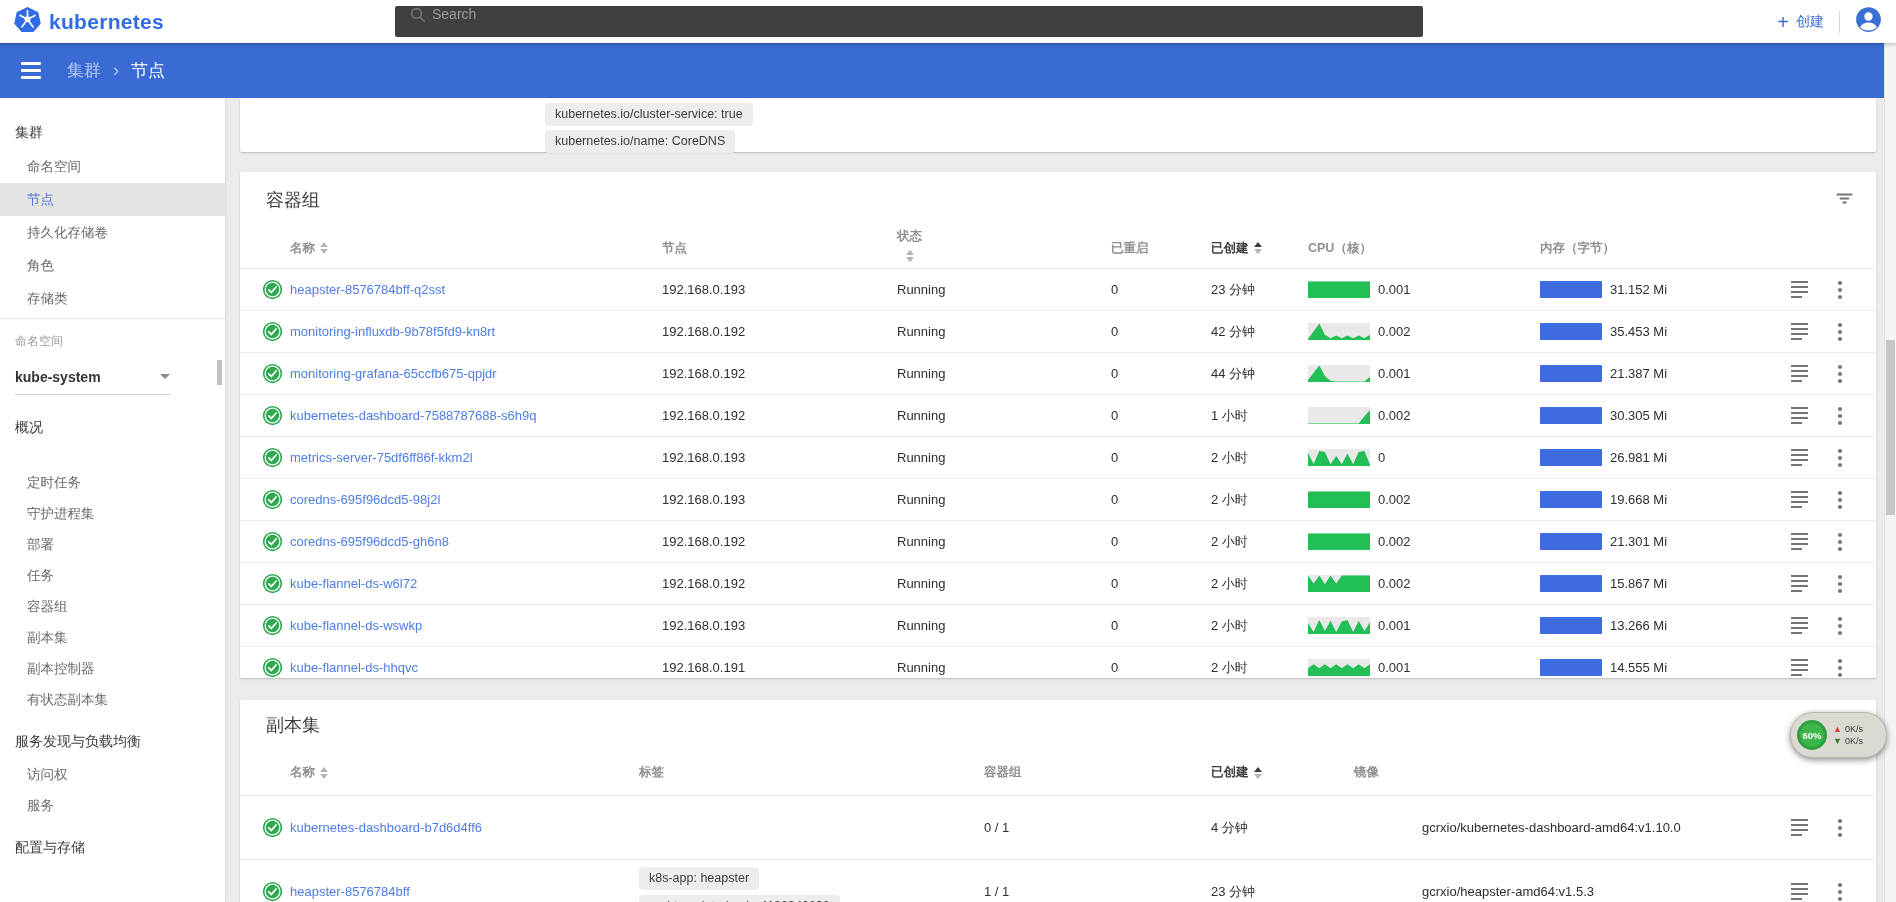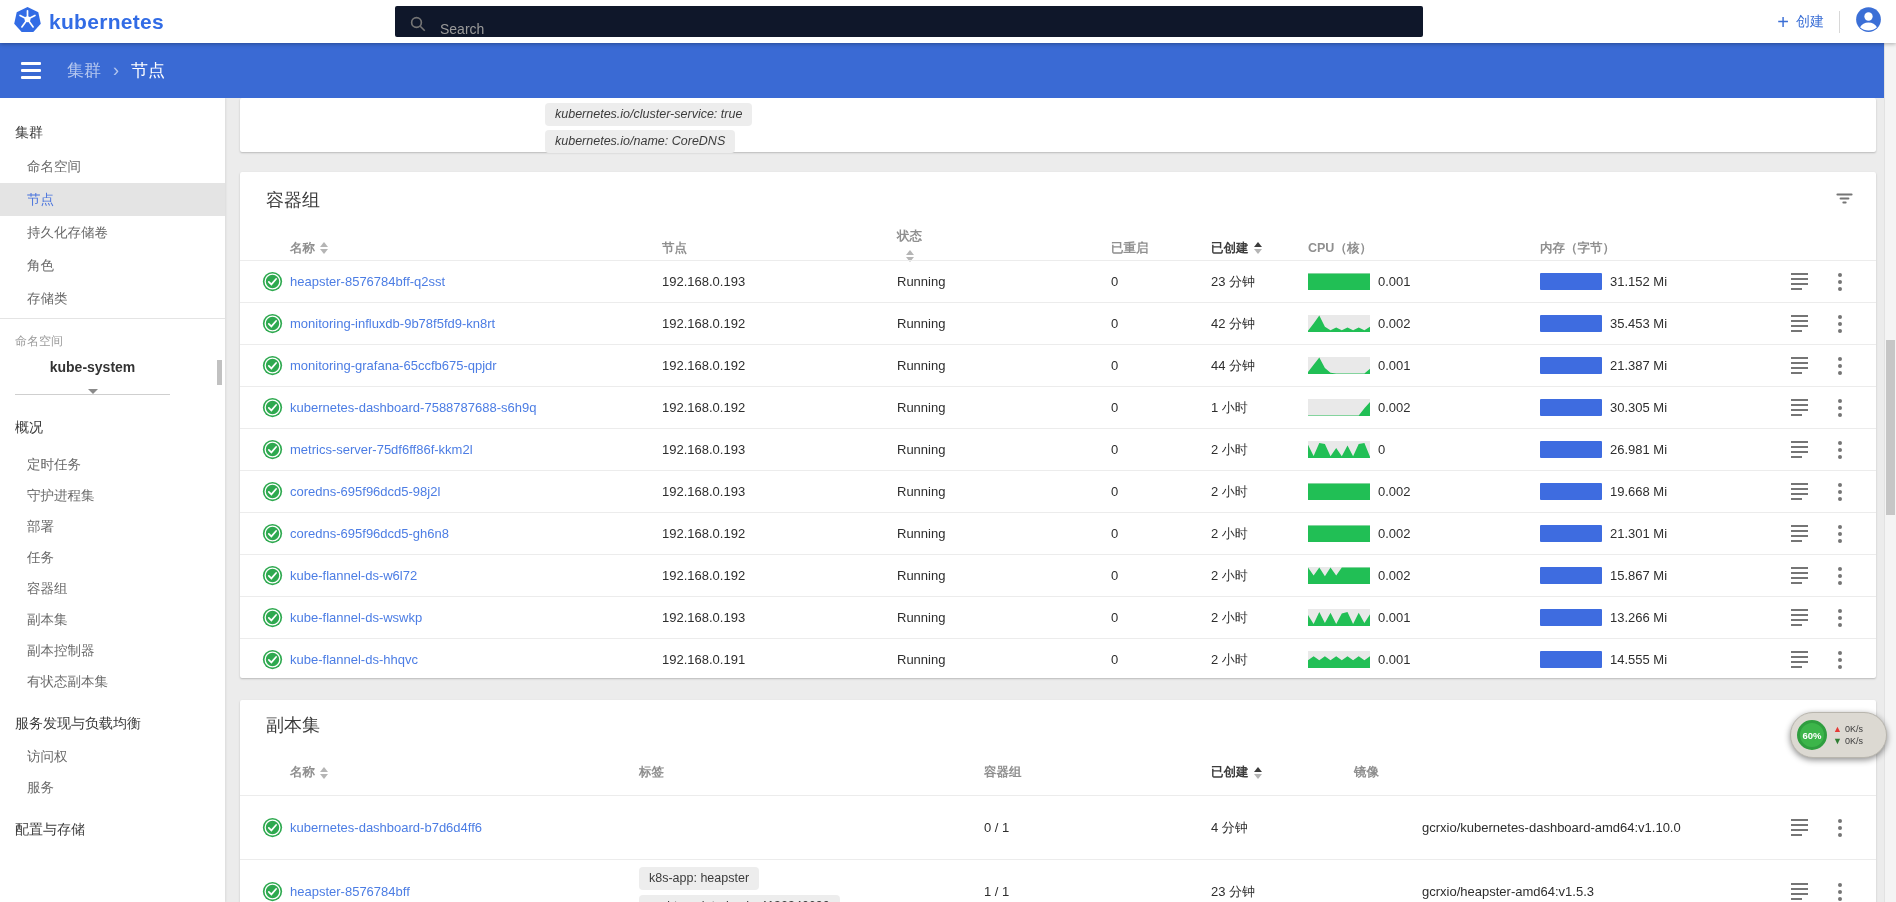--- a/index.html
+++ b/index.html
@@ -4,22 +4,22 @@
 <style>
   html,body{margin:0;padding:0;}
   .page{position:relative;width:1896px;height:902px;overflow:hidden;background:#ececec;
         font-family:"Liberation Sans","DejaVu Sans",sans-serif;-webkit-font-smoothing:antialiased;}
 
   
   .topbar{position:absolute;top:0;left:0;width:100%;height:43px;background:#fff;
           box-shadow:0 1px 4px rgba(0,0,0,.3);z-index:30;}
   .brand{position:absolute;left:14px;top:0;height:43px;display:flex;align-items:center;gap:8px;}
   .brand .logo-text{font-size:21px;font-weight:bold;color:#326ce5;letter-spacing:.3px;}
-  .search{position:absolute;left:395px;top:6px;width:1028px;height:31px;background:#0f172a;
-          border-radius:2px;display:flex;align-items:flex-end;padding-left:14px;gap:13px;box-sizing:border-box;cursor:text;}
+  .search{position:absolute;left:395px;top:6px;width:1028px;height:31px;background:#404040;
+          border-radius:2px;display:flex;align-items:flex-start;padding-left:14px;gap:5px;box-sizing:border-box;cursor:text;}
   .search .ph{font-size:14px;color:#9a9a9a;}
   .top-actions{position:absolute;right:14px;top:0;height:43px;display:flex;align-items:center;gap:15px;}
   .create{display:flex;align-items:center;gap:7px;color:#3b6fd6;font-size:14px;cursor:pointer;}
   .create .plus{font-size:20px;line-height:20px;font-weight:400;}
   .vsep{width:1px;height:22px;background:#d8d8d8;}
 
   
   .bluebar{position:absolute;top:43px;left:0;width:100%;height:55px;background:#3a6ad4;
            display:flex;align-items:center;padding:0 21px;box-sizing:border-box;z-index:20;}
   .burger{display:flex;flex-direction:column;gap:4px;cursor:pointer;}
@@ -33,33 +33,33 @@
   .sidebar{position:absolute;left:0;top:98px;width:225px;height:804px;background:#fff;
            box-shadow:1px 0 2px rgba(0,0,0,.08);z-index:10;overflow:hidden;}
   .s-pad{height:16px;}
   .s-sec{height:36px;line-height:36px;padding-left:15px;font-size:14px;color:#3a3a3a;cursor:pointer;}
   .s-item{height:33px;line-height:33px;padding-left:27px;font-size:13.5px;color:#696969;cursor:pointer;}
   .s-item.sel{background:#e4e4e4;color:#4a74dd;}
   .s-item2{height:31px;line-height:31px;padding-left:27px;font-size:13.5px;color:#696969;cursor:pointer;}
   .s-div{border-top:1px solid #e4e4e4;margin-top:3px;}
   .s-nslabel{padding:14px 0 0 15px;font-size:12px;color:#9b9b9b;height:22px;box-sizing:content-box;}
   .s-select{margin:4px 15px 0 15px;width:155px;height:35px;display:flex;align-items:center;
-            justify-content:space-between;border-bottom:1px solid #cfcfcf;cursor:pointer;flex-direction:column;}
+            justify-content:space-between;border-bottom:1px solid #cfcfcf;cursor:pointer;}
   .s-select .val{font-size:14px;color:#333;font-weight:bold;}
   .caret{width:0;height:0;border-left:5px solid transparent;border-right:5px solid transparent;
          border-top:5px solid #8a8a8a;}
   .s-gap{height:14px;}
   .msec{margin-top:8px;}
-  .s-group{margin-top:4px;}
+  .s-group{margin-top:22px;}
   .side-thumb{position:absolute;left:217px;top:360px;width:5px;height:25px;background:#c1c1c1;z-index:11;}
 
   
   .card{position:absolute;left:240px;width:1636px;background:#fff;border-radius:2px;
         box-shadow:0 1px 2px rgba(0,0,0,.22);}
-  .card-labels{top:98px;height:54px;font-style:italic;}
+  .card-labels{top:98px;height:54px;}
   .chip{display:inline-block;background:#ededed;border-radius:4px;padding:0 10px;height:23px;
         line-height:23px;font-size:12.5px;color:#3c3c3c;white-space:nowrap;}
   .card-labels .chip{position:absolute;left:305px;}
   .card-labels .chip.c1{top:5px;}
   .card-labels .chip.c2{top:32px;}
 
   .card-pods{top:172px;height:506px;}
   .card-rs{top:700px;height:221px;overflow:hidden;}
   .card-title{position:absolute;left:26px;top:0;height:56px;line-height:56px;font-size:18px;color:#3c3c3c;}
   .card-rs .card-title{height:50px;line-height:50px;}
@@ -76,21 +76,21 @@
           border-bottom:5px solid #b5b5b5;}
   .tri-down{width:0;height:0;border-left:4px solid transparent;border-right:4px solid transparent;
             border-top:5px solid #b5b5b5;}
   .tri-up.on{border-bottom-color:#3c3c3c;}
 
   .c-name{left:50px;} .c-node{left:422px;} .c-status{left:657px;flex-direction:column;} .c-restarts{left:871px;}
   .c-created{left:971px;} .c-cpu{left:1068px;} .c-mem{left:1300px;}
   .c-labels{left:399px;} .c-pods{left:744px;} .c-image{left:1114px;}
 
   .tbody{position:absolute;left:0;right:0;}
-  .card-pods .tbody{top:88px;text-align:center;}
+  .card-pods .tbody{top:96px;text-align:center;}
   .card-rs .tbody{top:95px;}
   .prow{position:relative;height:41px;border-top:1px solid #ececec;}
   .rrow{position:relative;height:63px;border-top:1px solid #ececec;}
   .cell{position:absolute;top:0;height:100%;display:flex;align-items:center;gap:8px;
         font-size:13px;color:#2e2e2e;white-space:nowrap;}
   .cell.icon{left:22px;}
   .cell.name{left:50px;color:#4c7de4;cursor:pointer;}
   .cell.node{left:422px;} .cell.status{left:657px;} .cell.restarts{left:871px;}
   .cell.created{left:971px;} .cell.cpu{left:1068px;} .cell.mem{left:1300px;}
   .cell.pods{left:744px;} .cell.image{left:1182px;}

